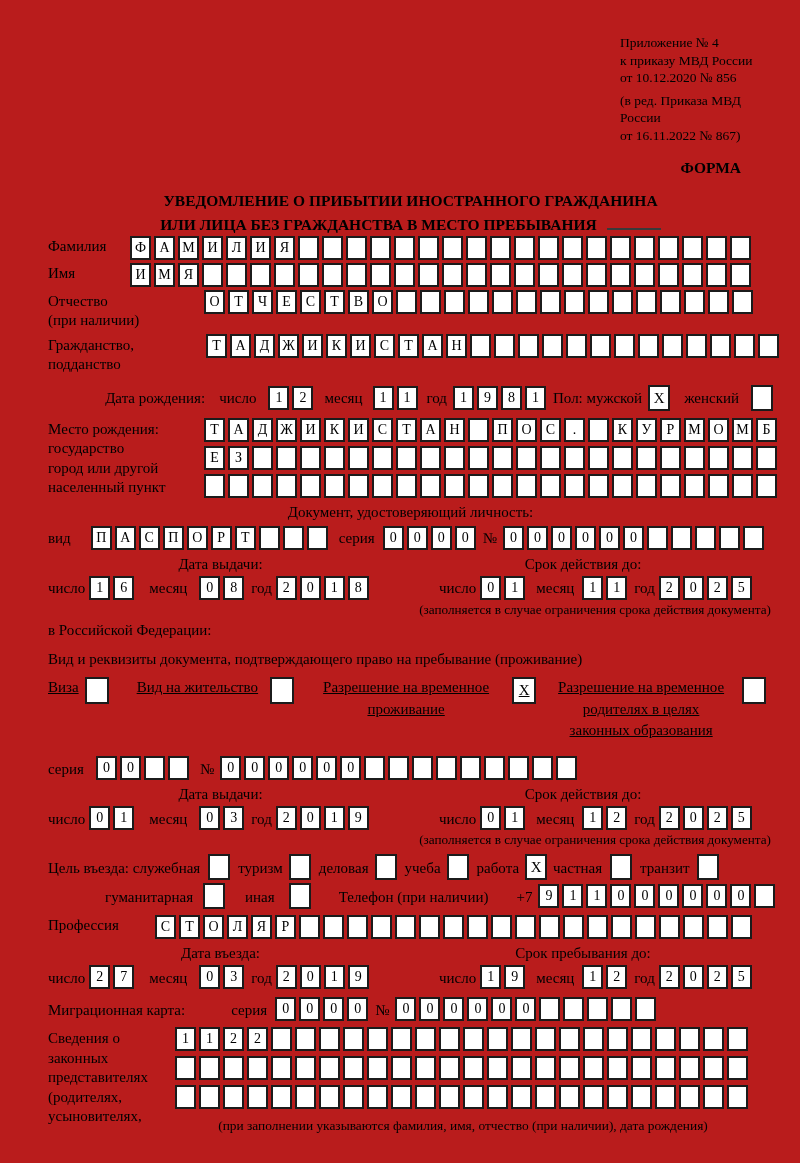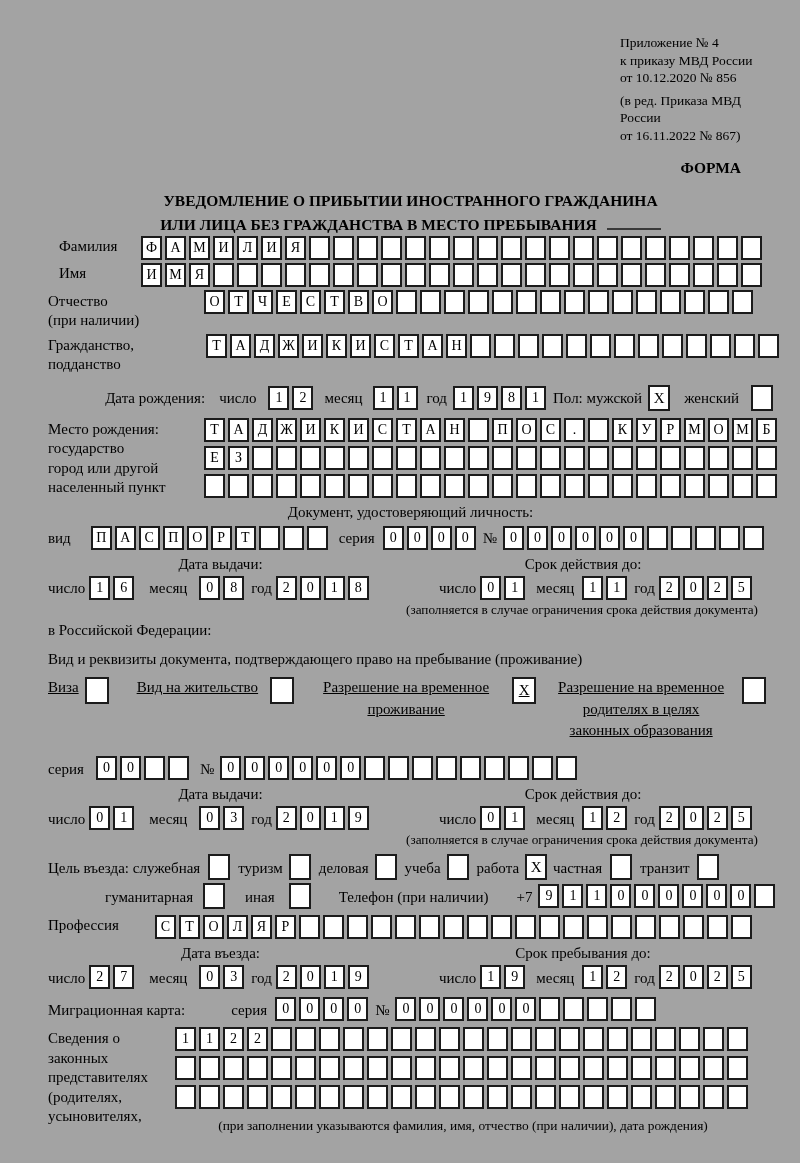--- a/index.html
+++ b/index.html
@@ -1,47 +1,47 @@
 <!DOCTYPE html>
 <html><head>
 <meta charset="utf-8">
 <style>
   * { box-sizing: border-box; }
   html,body { margin:0; padding:0; background:#fff; }
   body { width:800px; height:1163px; color:#000; font-family:"Liberation Serif","DejaVu Serif",serif; font-size:15px; }
-  .page { position:relative; width:800px; height:1163px; padding:34px 27px 0 48px; overflow:hidden; background:#a3a3a3; }
+  .page { position:relative; width:800px; height:1163px; padding:34px 27px 0 48px; overflow:hidden; background:#b91c1c; }
 
   .annex { margin-left:572px; font-size:13.5px; line-height:1.3; }
   .annex-gap { height:5px; }
   .forma { text-align:right; padding-right:32px; font-weight:bold; font-size:15.5px; margin-top:15px; }
   .title { text-align:center; font-weight:bold; font-size:15.5px; line-height:1.5; margin-top:12px; }
   .blank-line { display:inline-block; width:54px; border-bottom:2px solid #3a3a3a; margin-left:10px; vertical-align:baseline; }
   .section-title { font-weight:bold; font-size:14.6px; text-align:center; margin-top:19px; margin-bottom:13px; }
 
   .row { display:flex; align-items:flex-start; margin-bottom:3px; }
   .irow { display:flex; align-items:center; margin-bottom:3px; }
   .flabel { font-size:15px; padding-top:2px; flex-shrink:0; white-space:nowrap; }
   .flabel-block { flex-shrink:0; font-size:15px; line-height:19.5px; padding-top:2px; }
   .cells { display:flex; flex-wrap:nowrap; flex-shrink:0; }
   .cell { flex-shrink:0; width:21px; height:24px; border:2px solid #1b1b1b; margin-right:3px; text-align:center; font-size:14px; line-height:20px; background:#fff; }
   .cb { flex-shrink:0; display:inline-block; width:24px; height:27px; border:2px solid #1b1b1b; text-align:center; font-size:15px; line-height:23px; background:#fff; }
   .cbs { width:22px; height:26px; line-height:22px; }
 
-  .w82 { width:82px;margin-left:11px; } .w156 { width:156px; } .w134 { width:134px; } .w107 { width:107px; } .w127 { width:127px; }
+  .w82 { width:82px; } .w156 { width:156px; } .w134 { width:134px; } .w107 { width:107px; } .w127 { width:127px; }
   .ml4{margin-left:4px;} .ml6{margin-left:6px;} .ml8{margin-left:8px;} .ml10{margin-left:10px;}
   .ml12{margin-left:12px;} .ml14{margin-left:14px;} .ml20{margin-left:20px;} .ml28{margin-left:28px;}
   .ml46{margin-left:46px;} .ml57{margin-left:57px;}
 
   .center-bold { text-align:center; font-weight:normal; font-size:15px; margin:6px 0 5px 0; }
   .dates { display:flex; margin-top:6px; }
   .dhalf-l { width:345px; flex-shrink:0; }
   .dhalf-r { flex:1; }
   .dhead { text-align:center; font-size:15px; margin-bottom:3px; }
   .dgrp { display:flex; align-items:center; }
-  .dnote { text-align:center; font-size:13.2px; margin-top:2px; padding-right:2px; }
+  .dnote { text-align:right; font-size:13.2px; margin-top:2px; padding-right:2px; }
   .plain-line { font-size:15px; margin-top:7px; line-height:1.45; }
   .cb-row { display:flex; align-items:flex-start; margin-top:7px; margin-bottom:15px;text-decoration:underline; }
   .cb-label-multi { flex-shrink:0; text-align:center; font-size:15px; line-height:1.42; }
   .w200 { width:200px; } .w190 { width:190px; }
   .rep-note { text-align:center; font-size:13.4px; margin-top:9px; width:576px; }
   .mt6 { margin-top:6px; } .mt8 { margin-top:8px; }
 </style>
 </head>
 <body>
 

